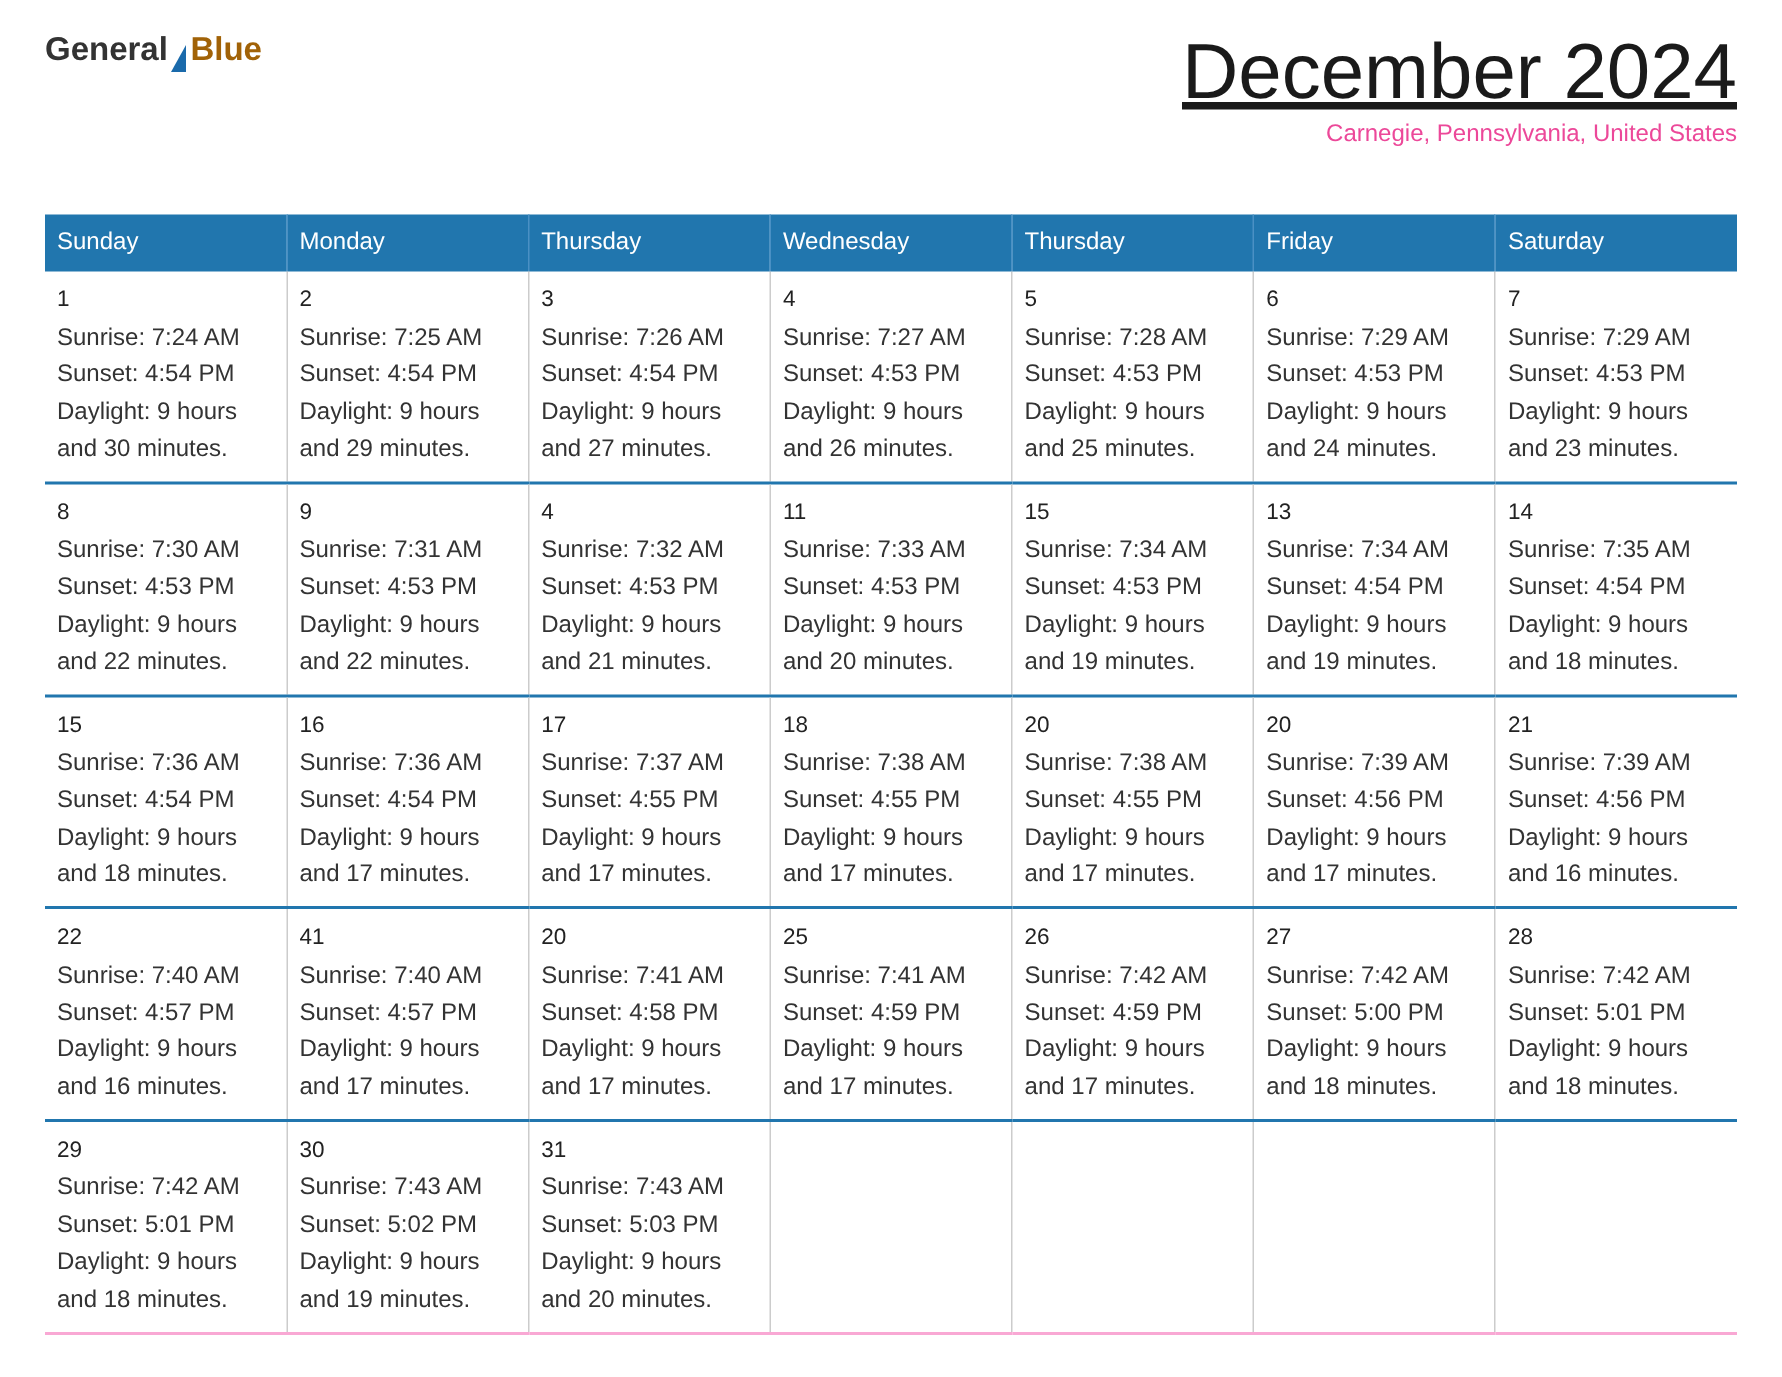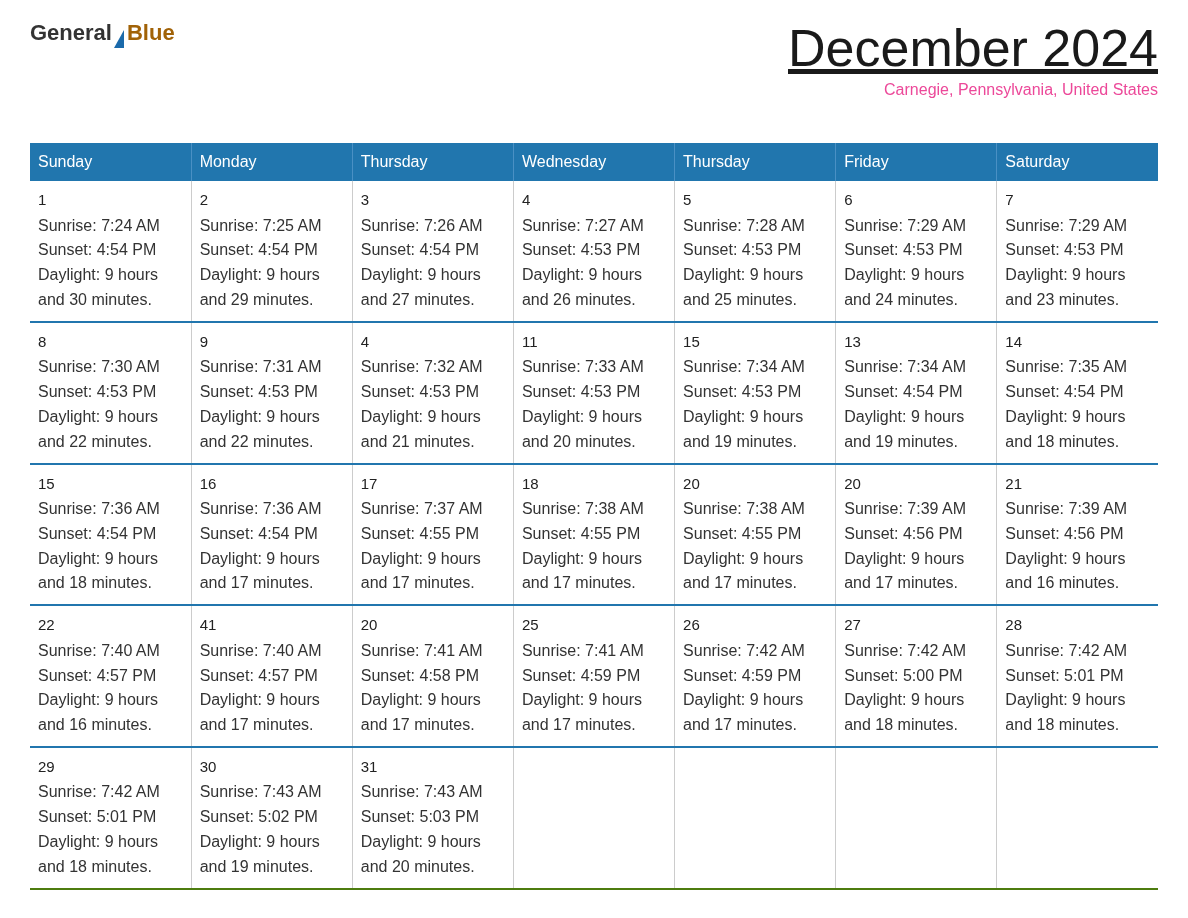--- a/index.html
+++ b/index.html
@@ -91,21 +91,21 @@
       color: #222;
       display: block;
       margin-bottom: 2px;
     }
     .day-info {
       font-size: 16px;
       color: #333;
       line-height: 1.55;
     }
     tbody tr:last-child td {
-      border-bottom: 2px solid #4d7c0f;
+      border-bottom: 2px solid #f9a8d4;
     }
     .logo-icon {
       display: inline-block;
       width: 0;
       height: 0;
       border-left: 10px solid transparent;
       border-bottom: 18px solid #1a6aab;
       margin-left: 2px;
       margin-right: 1px;
       position: relative;

